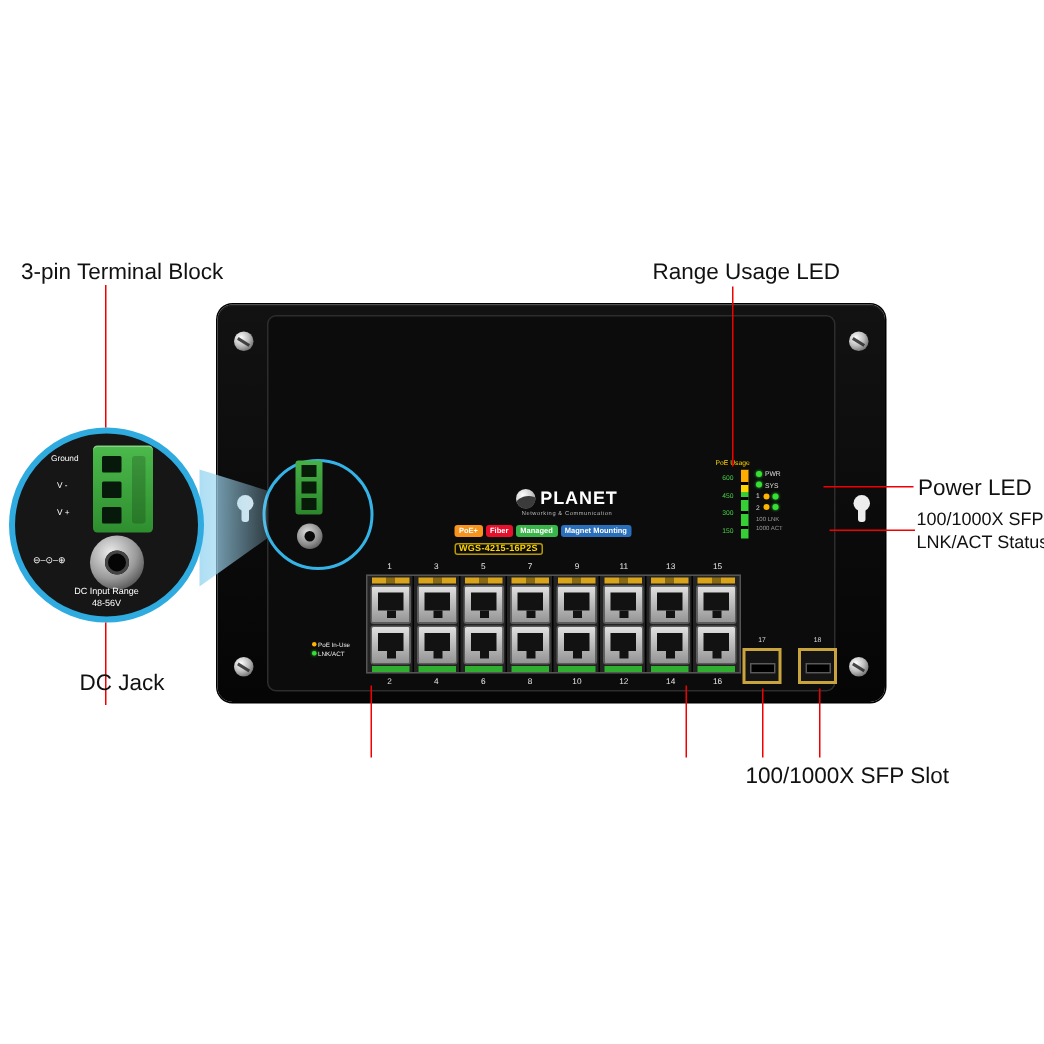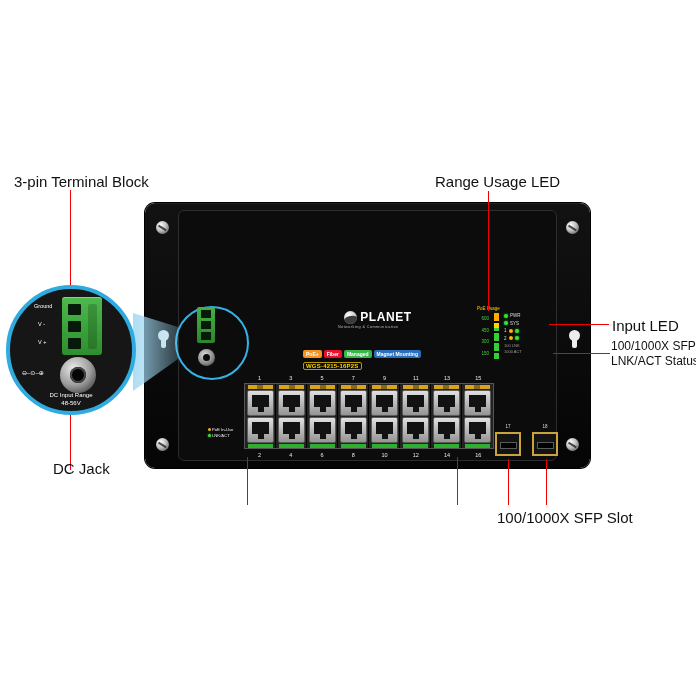--- a/index.html
+++ b/index.html
@@ -19,21 +19,21 @@
   .screw{position:absolute;width:13px;height:13px;border-radius:50%;
     background:radial-gradient(circle at 35% 32%,#fff,#bdbdbd 45%,#6d6d6d 80%,#474747)}
   .screw::after{content:"";position:absolute;left:2px;top:6px;width:9px;height:1.5px;background:rgba(40,40,40,.85);transform:rotate(32deg)}
   .s-tl{left:11px;top:18px}.s-bl{left:11px;top:235px}.s-tr{left:421px;top:18px}.s-br{left:421px;top:235px}
   .keyhole{position:absolute;width:11px;display:flex;flex-direction:column;align-items:center}
   .kh-circle{width:11px;height:11px;border-radius:50%;background:#ededed}
   .kh-slot{width:5px;height:9px;margin-top:-2px;background:#ededed;border-radius:0 0 2px 2px}
   .k-l{left:13px;top:127px}.k-r{left:424px;top:127px}
 
   
-  .logo{position:absolute;left:193px;top:107px;width:80px;text-align:left}
+  .logo{position:absolute;left:193px;top:122px;width:80px;text-align:center}
   .logo-row{display:flex;align-items:center;justify-content:center;gap:3px}
   .globe{width:13px;height:13px;border-radius:50%;background:radial-gradient(circle at 35% 30%,#fff,#cfcfcf 45%,#6e6e6e);position:relative;overflow:hidden}
   .globe::after{content:"";position:absolute;left:-3px;top:5px;width:19px;height:10px;background:#3b3b3b;border-radius:50% 50% 0 0/80% 80% 0 0;transform:rotate(-18deg)}
   .brand{color:#fff;font-weight:bold;font-size:12px;letter-spacing:.6px}
   .tagline{margin-top:1px;font-size:3.8px;color:#b9b9b9;letter-spacing:.4px}
 
   
   .mini-ring{position:absolute;left:30px;top:103px;width:74px;height:74px;border:2px solid #36b3e6;border-radius:50%}
   .mini-tblock{position:absolute;left:52px;top:104px;width:18px;height:36px;background:linear-gradient(#46b146,#2c862c);border-radius:2px}
   .mini-tblock i{position:absolute;left:4px;width:10px;height:8px;background:#081a08}
@@ -113,32 +113,32 @@
   .rl-sfps{left:553px;top:353px;width:57px;height:1px}
   .rl-rj1{left:247px;top:457px;width:1px;height:48px}
   .rl-rj2{left:457px;top:457px;width:1px;height:48px}
   .rl-sl1{left:508px;top:459px;width:1px;height:46px}
   .rl-sl2{left:546px;top:459px;width:1px;height:46px}
 
   .l-tb{left:14px;top:173px}
   .l-pu{left:435px;top:173px}
   .l-pwr{left:612px;top:317px}
   .l-sfps{left:611px;top:339px;font-size:12px}
-  .l-dc{left:53px;top:460px}
+  .l-dc{left:53px;top:447px}
   .l-rj{left:224px;top:509px}
   .l-sl{left:497px;top:509px}
 </style>
 </head>
 <body>
 
 <div class="scene">
 
   <div class="lbl l-tb">3-pin Terminal Block</div>
   <div class="lbl l-pu">Range Usage LED</div>
-  <div class="lbl l-pwr">Input LED</div>
+  <div class="lbl l-pwr">Power LED</div>
   <div class="lbl l-sfps lbl2">
     <div>100/1000X SFP</div>
     <div>LNK/ACT Status</div>
   </div>
   <div class="lbl l-dc">DC Jack</div>
   <div class="lbl l-sl">100/1000X SFP Slot</div>
 
   <div class="rline rl-tb"></div>
   <div class="rline rl-dc"></div>
   <div class="rline rl-pu"></div>

